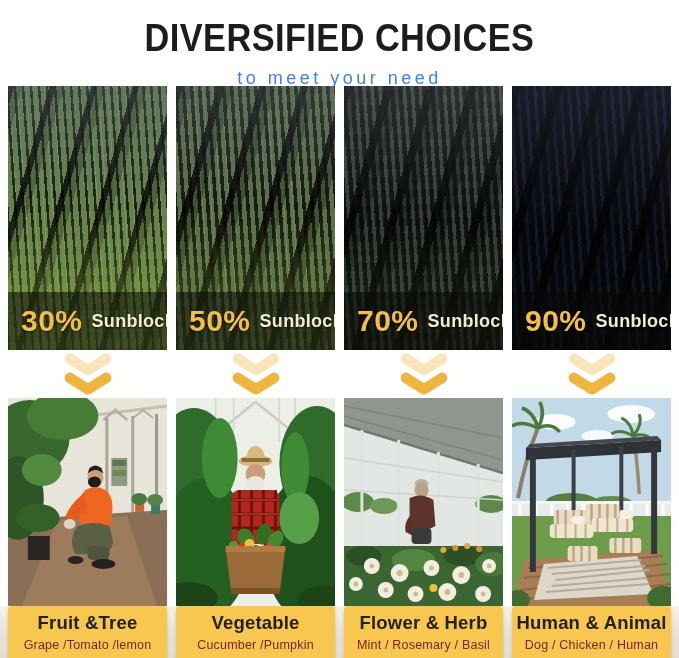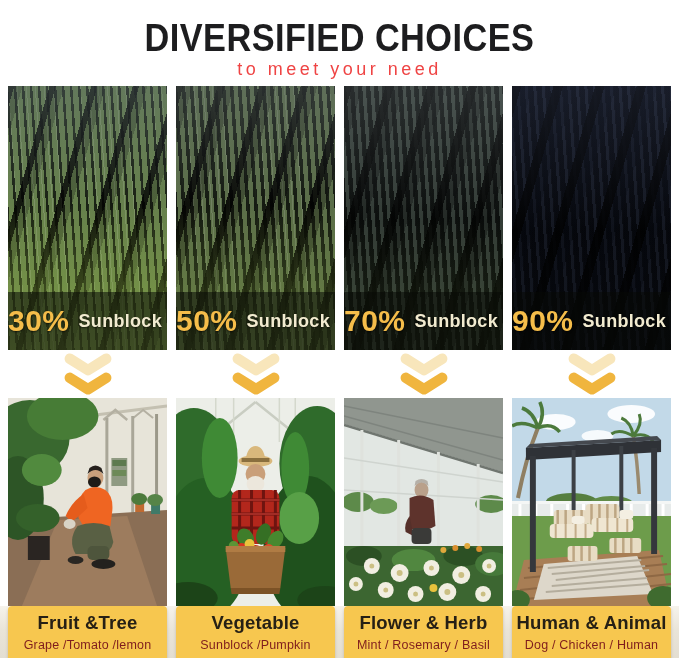--- a/index.html
+++ b/index.html
@@ -6,21 +6,21 @@
   .page{
     width:679px;height:658px;position:relative;overflow:hidden;
     background:#ffffff;font-family:"Liberation Sans",sans-serif;
   }
   
   .header{height:66px;display:flex;flex-direction:column;align-items:center;justify-content:flex-start;padding-top:18px;}
   .title{
     font-size:39px;font-weight:800;color:#1d1d1f;line-height:1.02;
     transform:scaleX(0.88);transform-origin:center;white-space:nowrap;letter-spacing:.5px;
   }
-  .subtitle{font-size:18px;color:#ef4444;letter-spacing:3.5px;margin-top:1px;}
+  .subtitle{font-size:18px;color:#3b82f6;letter-spacing:3.5px;margin-top:10px;}
   
   .grid4{display:grid;grid-template-columns:repeat(4,1fr);gap:9px;padding:0 8px;}
   
   .mesh-row{height:264px;margin-top:2px;}
   .mesh-panel{position:relative;overflow:hidden;}
   .p30{
     background-color:#66804c;
     background-image:
       linear-gradient(180deg, rgba(95,110,115,.40) 0%, rgba(45,65,60,0) 45%, rgba(145,180,60,.38) 85%, rgba(160,195,75,.45) 100%),
       repeating-linear-gradient(106deg, rgba(0,0,0,.82) 0 6px, rgba(0,0,0,.25) 6px 14px, rgba(0,0,0,0) 14px 40px),
@@ -47,21 +47,21 @@
     background-color:#171b25;
     background-image:
       linear-gradient(180deg, rgba(70,80,110,.30) 0%, rgba(8,10,16,.15) 55%, rgba(10,12,18,.3) 100%),
       repeating-linear-gradient(106deg, rgba(0,0,0,.9) 0 9px, rgba(5,8,16,.4) 9px 20px, rgba(10,14,24,.1) 20px 40px),
       repeating-linear-gradient(86deg, rgba(2,3,6,.88) 0 5.5px, rgba(0,0,0,0) 5.5px 8.5px),
       repeating-linear-gradient(86deg, rgba(170,185,220,.14) 0 1px, rgba(255,255,255,0) 1px 8.5px);
   }
   .shade-label{
     position:absolute;left:0;right:0;bottom:0;height:58px;
     background:rgba(8,10,6,.55);
-    display:flex;align-items:center;
+    display:flex;align-items:center;padding-left:13px;
   }
   .shade-percent{
     font-size:30px;font-weight:800;color:#F5BD4A;letter-spacing:.5px;
     text-shadow:0 1px 2px rgba(0,0,0,.6);
   }
   .shade-word{
     font-size:18px;font-weight:700;color:#F2EBD0;margin-left:9px;letter-spacing:.3px;
     text-shadow:0 1px 2px rgba(0,0,0,.6);
   }
   
@@ -327,21 +327,21 @@
     </div>
   </div>
 
   <div class="grid4 card-band">
     <div class="card">
       <div class="card-title">Fruit &amp;Tree</div>
       <div class="card-sub">Grape /Tomato /lemon</div>
     </div>
     <div class="card">
       <div class="card-title">Vegetable</div>
-      <div class="card-sub">Sunblock /Pumpkin</div>
+      <div class="card-sub">Cucumber /Pumpkin</div>
     </div>
     <div class="card">
       <div class="card-title">Flower &amp; Herb</div>
       <div class="card-sub">Mint / Rosemary / Basil</div>
     </div>
     <div class="card">
       <div class="card-title">Human &amp; Animal</div>
       <div class="card-sub">Dog / Chicken / Human</div>
     </div>
   </div>

